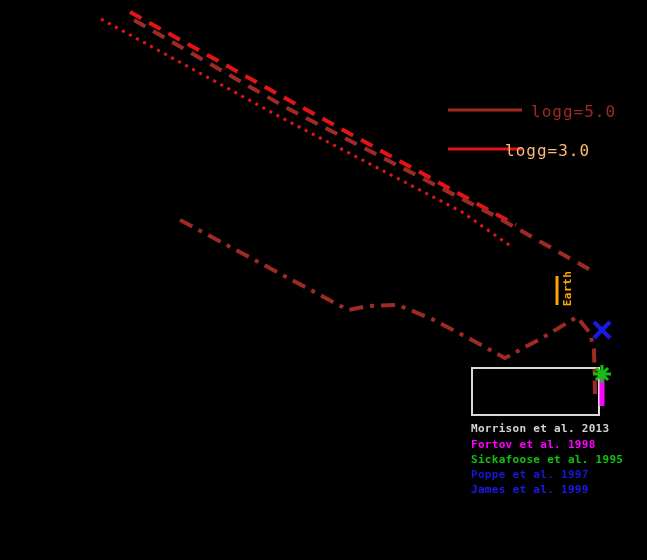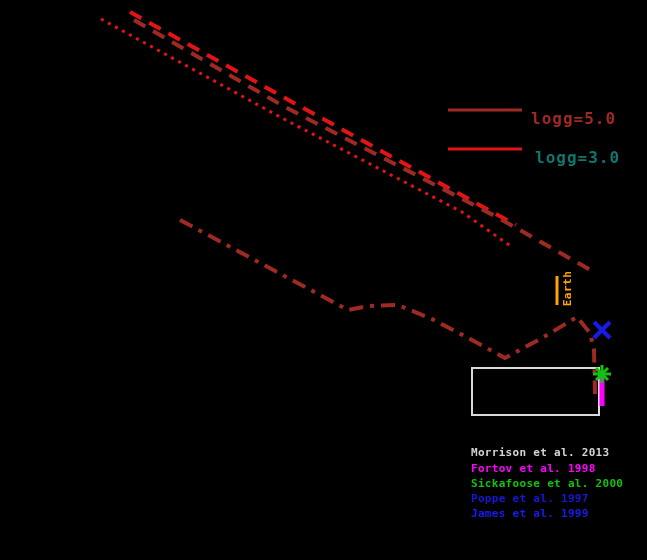--- a/index.html
+++ b/index.html
@@ -6,36 +6,34 @@
   .stage{
     position:relative;
     width:647px;height:560px;
     background:#000;
     overflow:hidden;
     font-family:"DejaVu Sans Mono", monospace;
   }
   .stage svg{position:absolute;left:0;top:0;}
   .legend-label{
     position:absolute;
-    font-size:16px;font-weight:bold;letter-spacing:1px;
+    font-size:16px;font-weight:normal;letter-spacing:1px;
     white-space:pre;
-    margin-top:7px;
   }
   .earth-label{
     position:absolute;
     width:80px;text-align:center;
     font-size:11px;font-weight:bold;letter-spacing:0.5px;
     transform:rotate(-90deg);
     white-space:pre;
   }
   .refs .ref{
     position:absolute;
     font-size:11px;font-weight:bold;letter-spacing:0.3px;
     white-space:pre;
-    margin-top:24px;
   }
 </style>
 </head>
 <body>
 
 <div class="stage">
   <svg id="chart-svg" width="647" height="560" viewBox="0 0 647 560">
       <rect x="472" y="368" width="127" height="47" fill="none" stroke="#d9d9d9" stroke-width="2"></rect>
       <line x1="448" y1="110" x2="522" y2="110" stroke="#9e2a23" stroke-width="3"></line>
       <line x1="448" y1="149" x2="522" y2="149" stroke="#e31414" stroke-width="3"></line>
@@ -47,24 +45,24 @@
       <line x1="594" y1="322" x2="610" y2="338" stroke="#1a1ae8" stroke-width="4"></line>
       <line x1="594" y1="338" x2="610" y2="322" stroke="#1a1ae8" stroke-width="4"></line>
       <line x1="602" y1="377" x2="602" y2="406" stroke="#ff00ff" stroke-width="5"></line>
       <line x1="593" y1="374" x2="611" y2="374" stroke="#12c112" stroke-width="3"></line>
       <line x1="602" y1="365" x2="602" y2="383" stroke="#12c112" stroke-width="3"></line>
       <line x1="596" y1="368" x2="608" y2="380" stroke="#12c112" stroke-width="3"></line>
       <line x1="596" y1="380" x2="608" y2="368" stroke="#12c112" stroke-width="3"></line>
     </svg>
 
   <div class="legend-label" id="legend-label-0" style="left: 531px; top: 102px; color: rgb(158, 42, 35);">logg=5.0</div>
-  <div class="legend-label" id="legend-label-1" style="left: 535px; top: 141px; color: #0f766e;">logg=3.0</div>
+  <div class="legend-label" id="legend-label-1" style="left: 505px; top: 141px; color: #fdba74;">logg=3.0</div>
 
   <div class="earth-label" id="earth-label" style="left: 527px; top: 282px; color: rgb(255, 165, 0);">Earth</div>
 
   <div class="refs">
     <div class="ref" style="left: 471px; top: 422px; color: rgb(211, 211, 211);">Morrison et al. 2013</div>
     <div class="ref" style="left: 471px; top: 438px; color: rgb(255, 0, 255);">Fortov et al. 1998</div>
-    <div class="ref" style="left: 471px; top: 453px; color: rgb(18, 193, 18);">Sickafoose et al. 2000</div>
+    <div class="ref" style="left: 471px; top: 453px; color: rgb(18, 193, 18);">Sickafoose et al. 1995</div>
     <div class="ref" style="left: 471px; top: 468px; color: rgb(23, 23, 216);">Poppe et al. 1997</div>
     <div class="ref" style="left: 471px; top: 483px; color: rgb(26, 26, 240);">James et al. 1999</div>
   </div>
 </div>
 
 </body></html>

